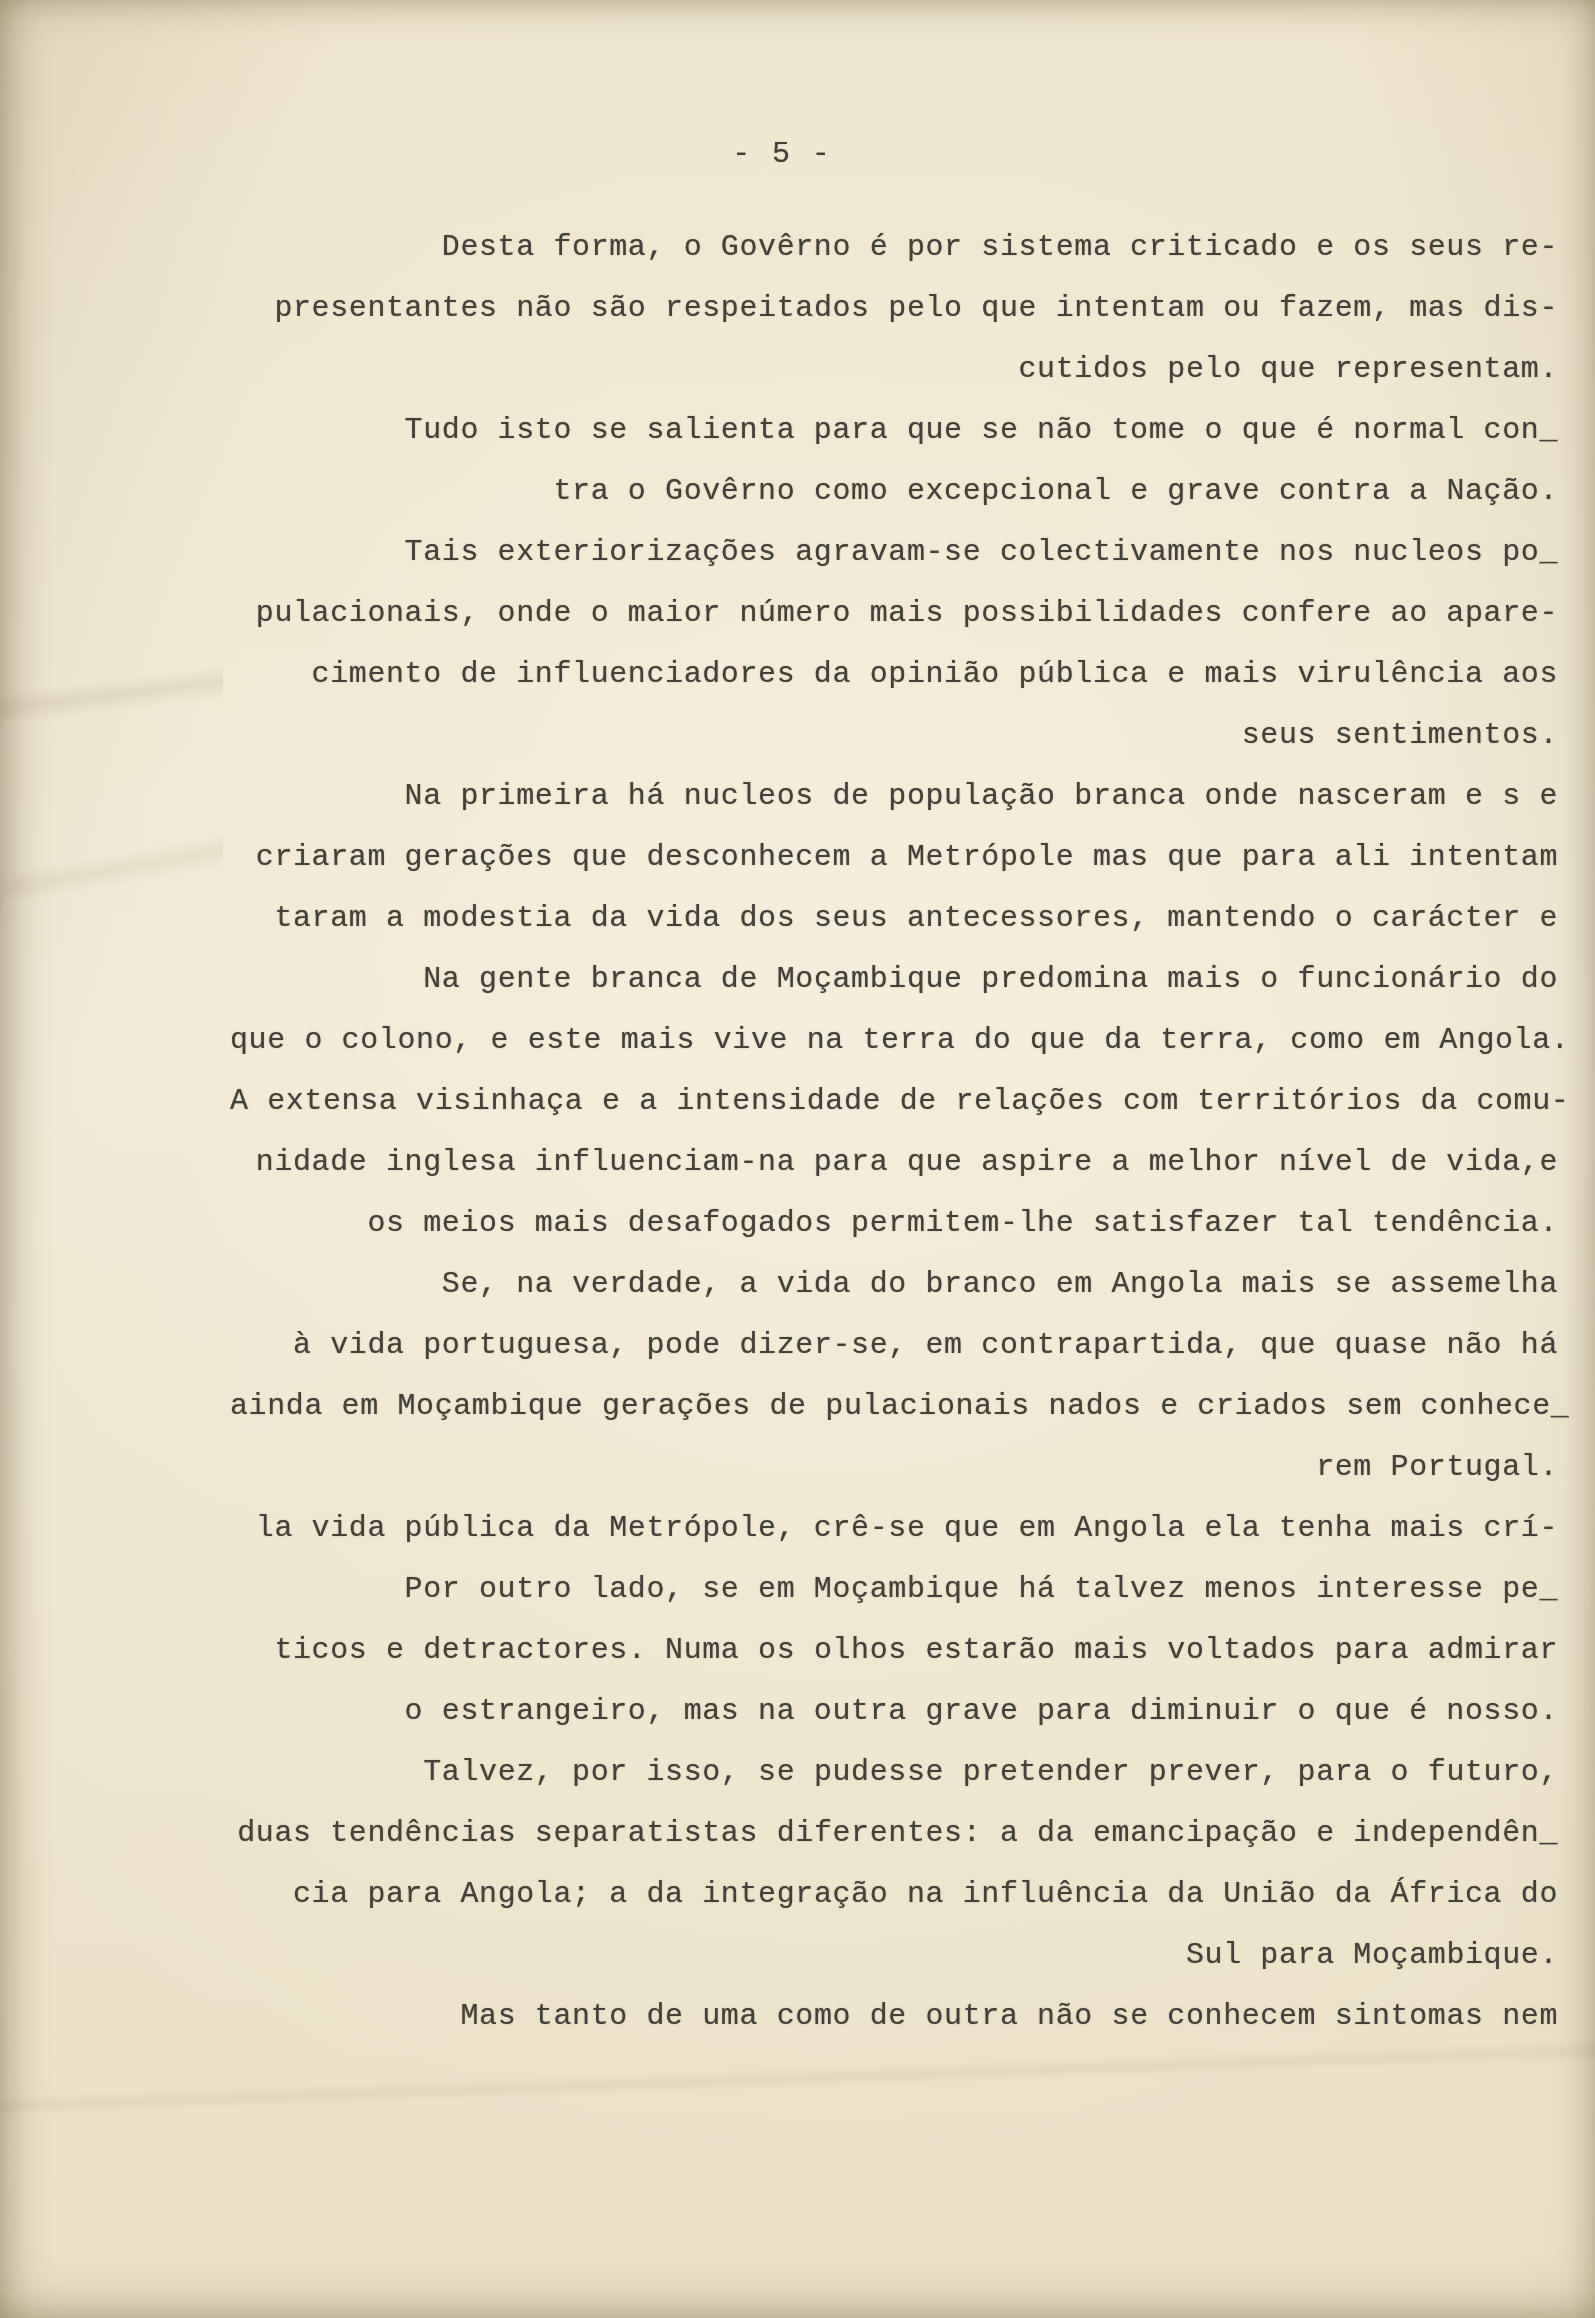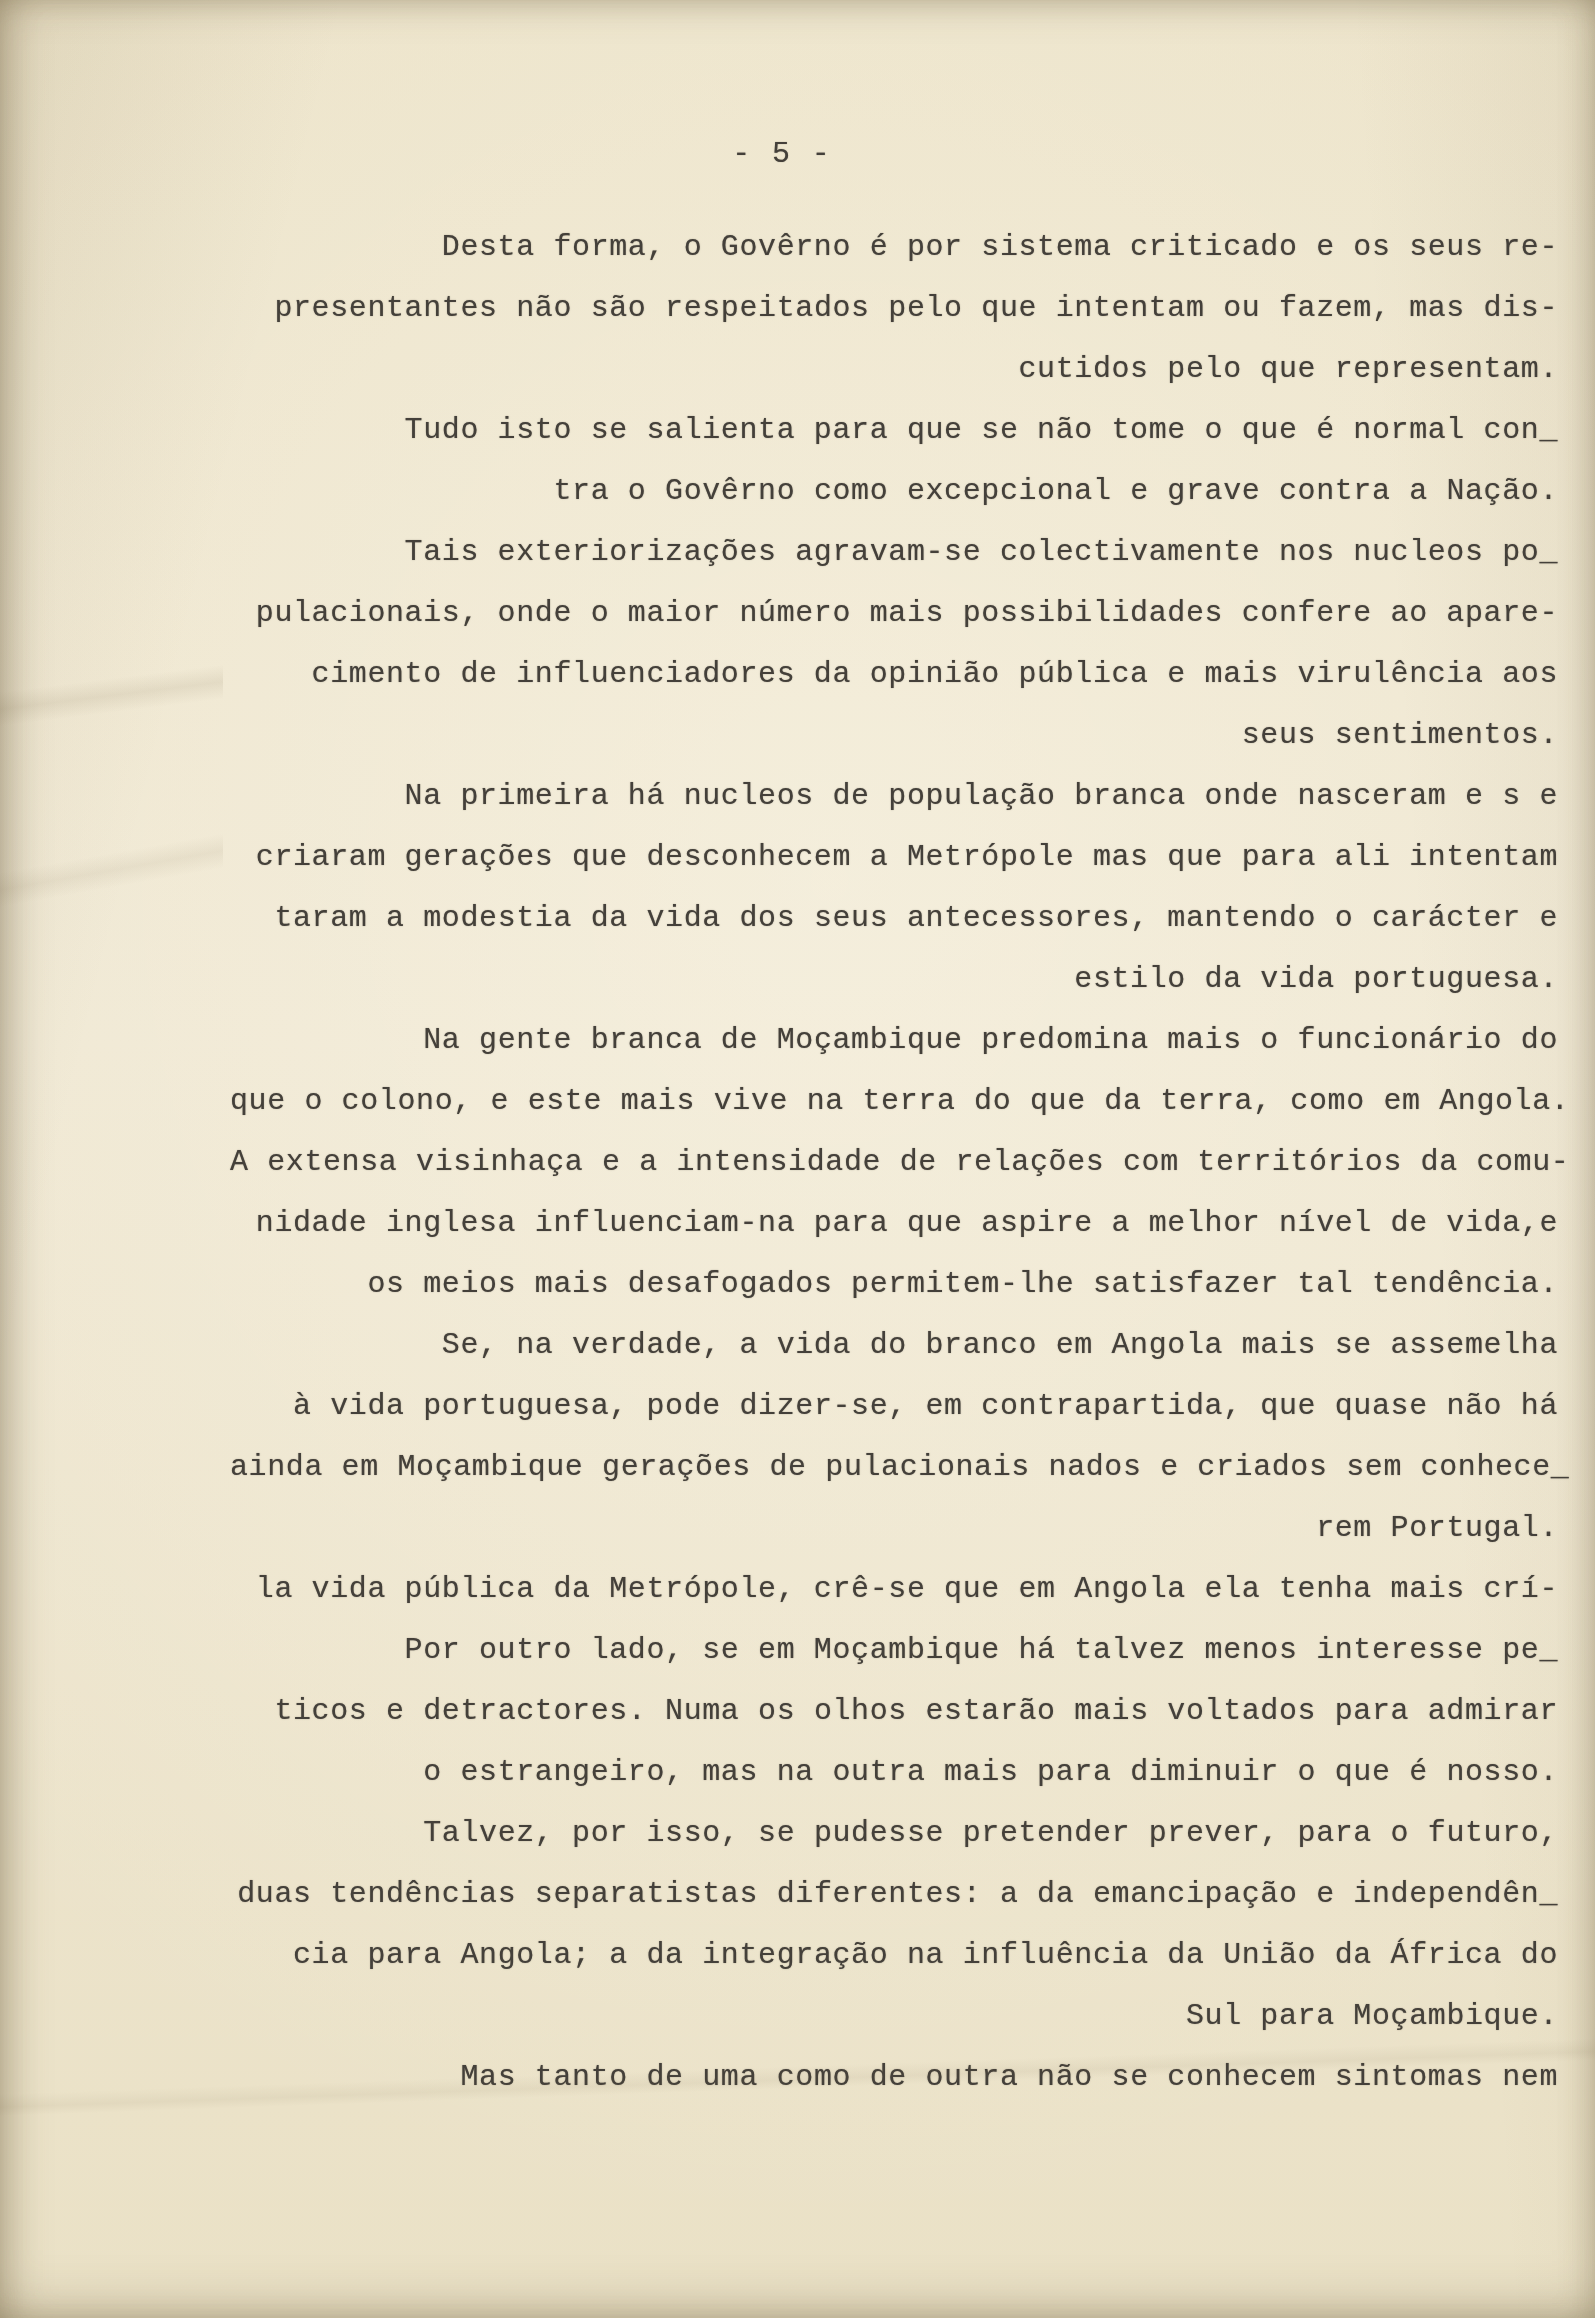--- a/index.html
+++ b/index.html
@@ -97,40 +97,39 @@
       <div class="paragraph">
         <div class="line first">Tais exteriorizações agravam-se colectivamente nos nucleos po_</div>
         <div class="line">pulacionais, onde o maior número mais possibilidades confere ao apare-</div>
         <div class="line">cimento de influenciadores da opinião pública e mais virulência aos</div>
         <div class="line">seus sentimentos.</div>
       </div>
       <div class="paragraph">
         <div class="line first">Na primeira há nucleos de população branca onde nasceram e s e</div>
         <div class="line">criaram gerações que desconhecem a Metrópole mas que para ali intentam</div>
         <div class="line">taram a modestia da vida dos seus antecessores, mantendo o carácter e</div>
-        <div class="line">estilo da vida portuguesa.</div>
       </div>
       <div class="paragraph">
         <div class="line first">Na gente branca de Moçambique predomina mais o funcionário do</div>
         <div class="line">que o colono, e este mais vive na terra do que da terra, como em Angola.</div>
         <div class="line">A extensa visinhaça e a intensidade de relações com territórios da comu-</div>
         <div class="line">nidade inglesa influenciam-na para que aspire a melhor nível de vida,e</div>
         <div class="line">os meios mais desafogados permitem-lhe satisfazer tal tendência.</div>
       </div>
       <div class="paragraph">
         <div class="line first">Se, na verdade, a vida do branco em Angola mais se assemelha</div>
         <div class="line">à vida portuguesa, pode dizer-se, em contrapartida, que quase não há</div>
         <div class="line">ainda em Moçambique gerações de pulacionais nados e criados sem conhece_</div>
         <div class="line">rem Portugal.</div>
       </div>
       <div class="paragraph">
         <div class="line">la vida pública da Metrópole, crê-se que em Angola ela tenha mais crí-</div>
         <div class="line first">Por outro lado, se em Moçambique há talvez menos interesse pe_</div>
         <div class="line">ticos e detractores. Numa os olhos estarão mais voltados para admirar</div>
-        <div class="line">o estrangeiro, mas na outra mais para diminuir o que é nosso.</div>
+        <div class="line">o estrangeiro, mas na outra grave para diminuir o que é nosso.</div>
       </div>
       <div class="paragraph">
         <div class="line first">Talvez, por isso, se pudesse pretender prever, para o futuro,</div>
         <div class="line">duas tendências separatistas diferentes: a da emancipação e independên_</div>
         <div class="line">cia para Angola; a da integração na influência da União da África do</div>
         <div class="line">Sul para Moçambique.</div>
       </div>
       <div class="paragraph">
         <div class="line first">Mas tanto de uma como de outra não se conhecem sintomas nem</div>
       </div>

